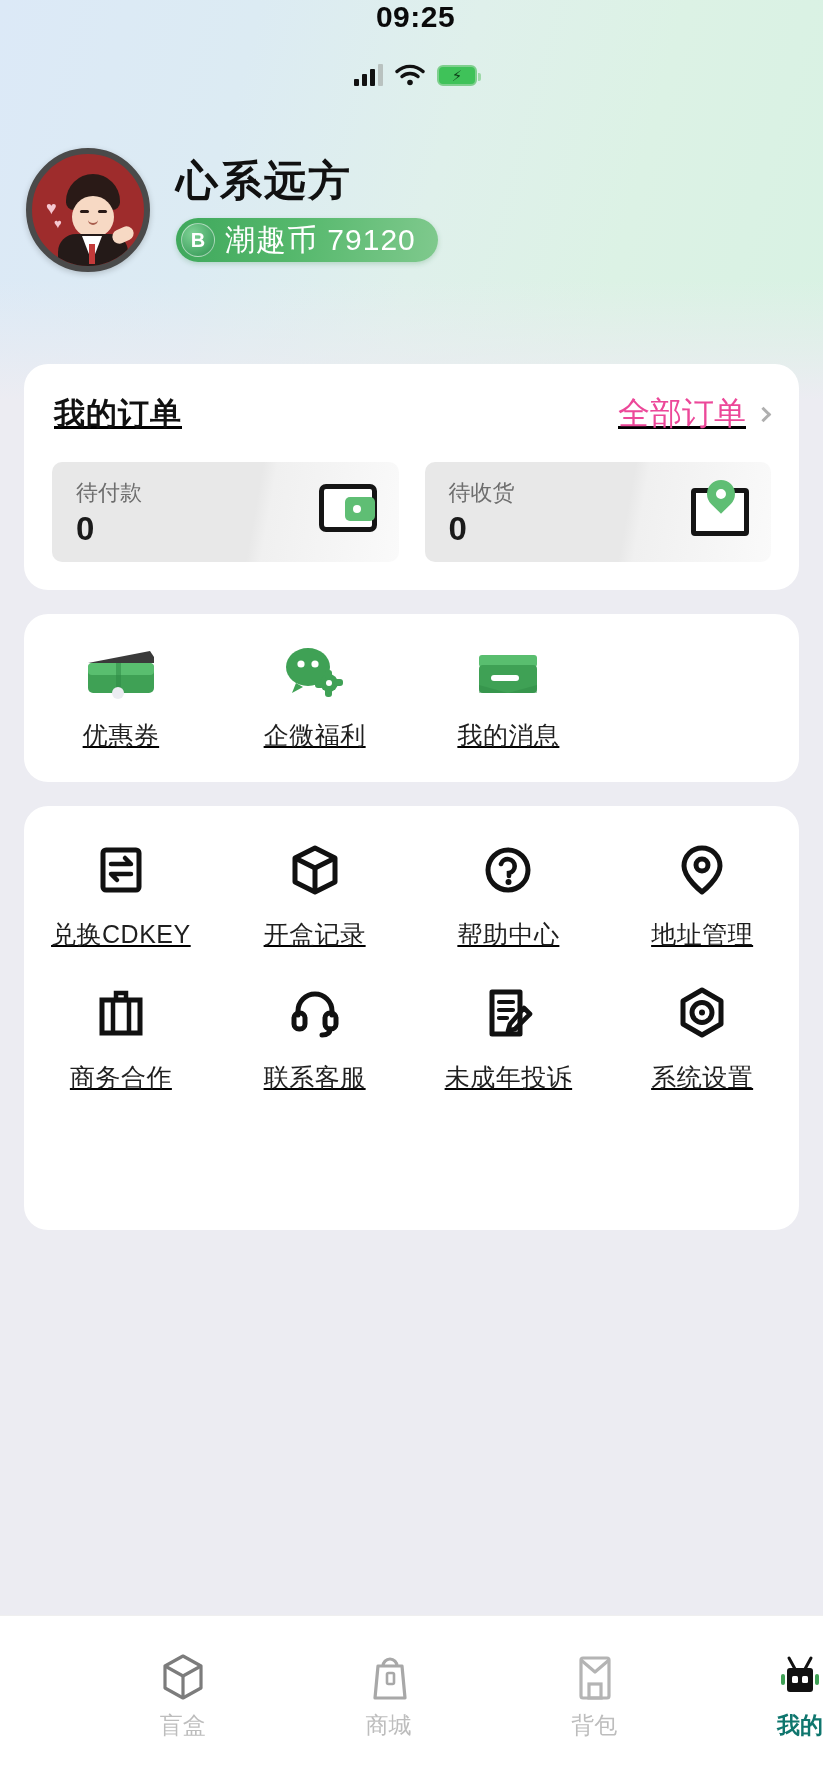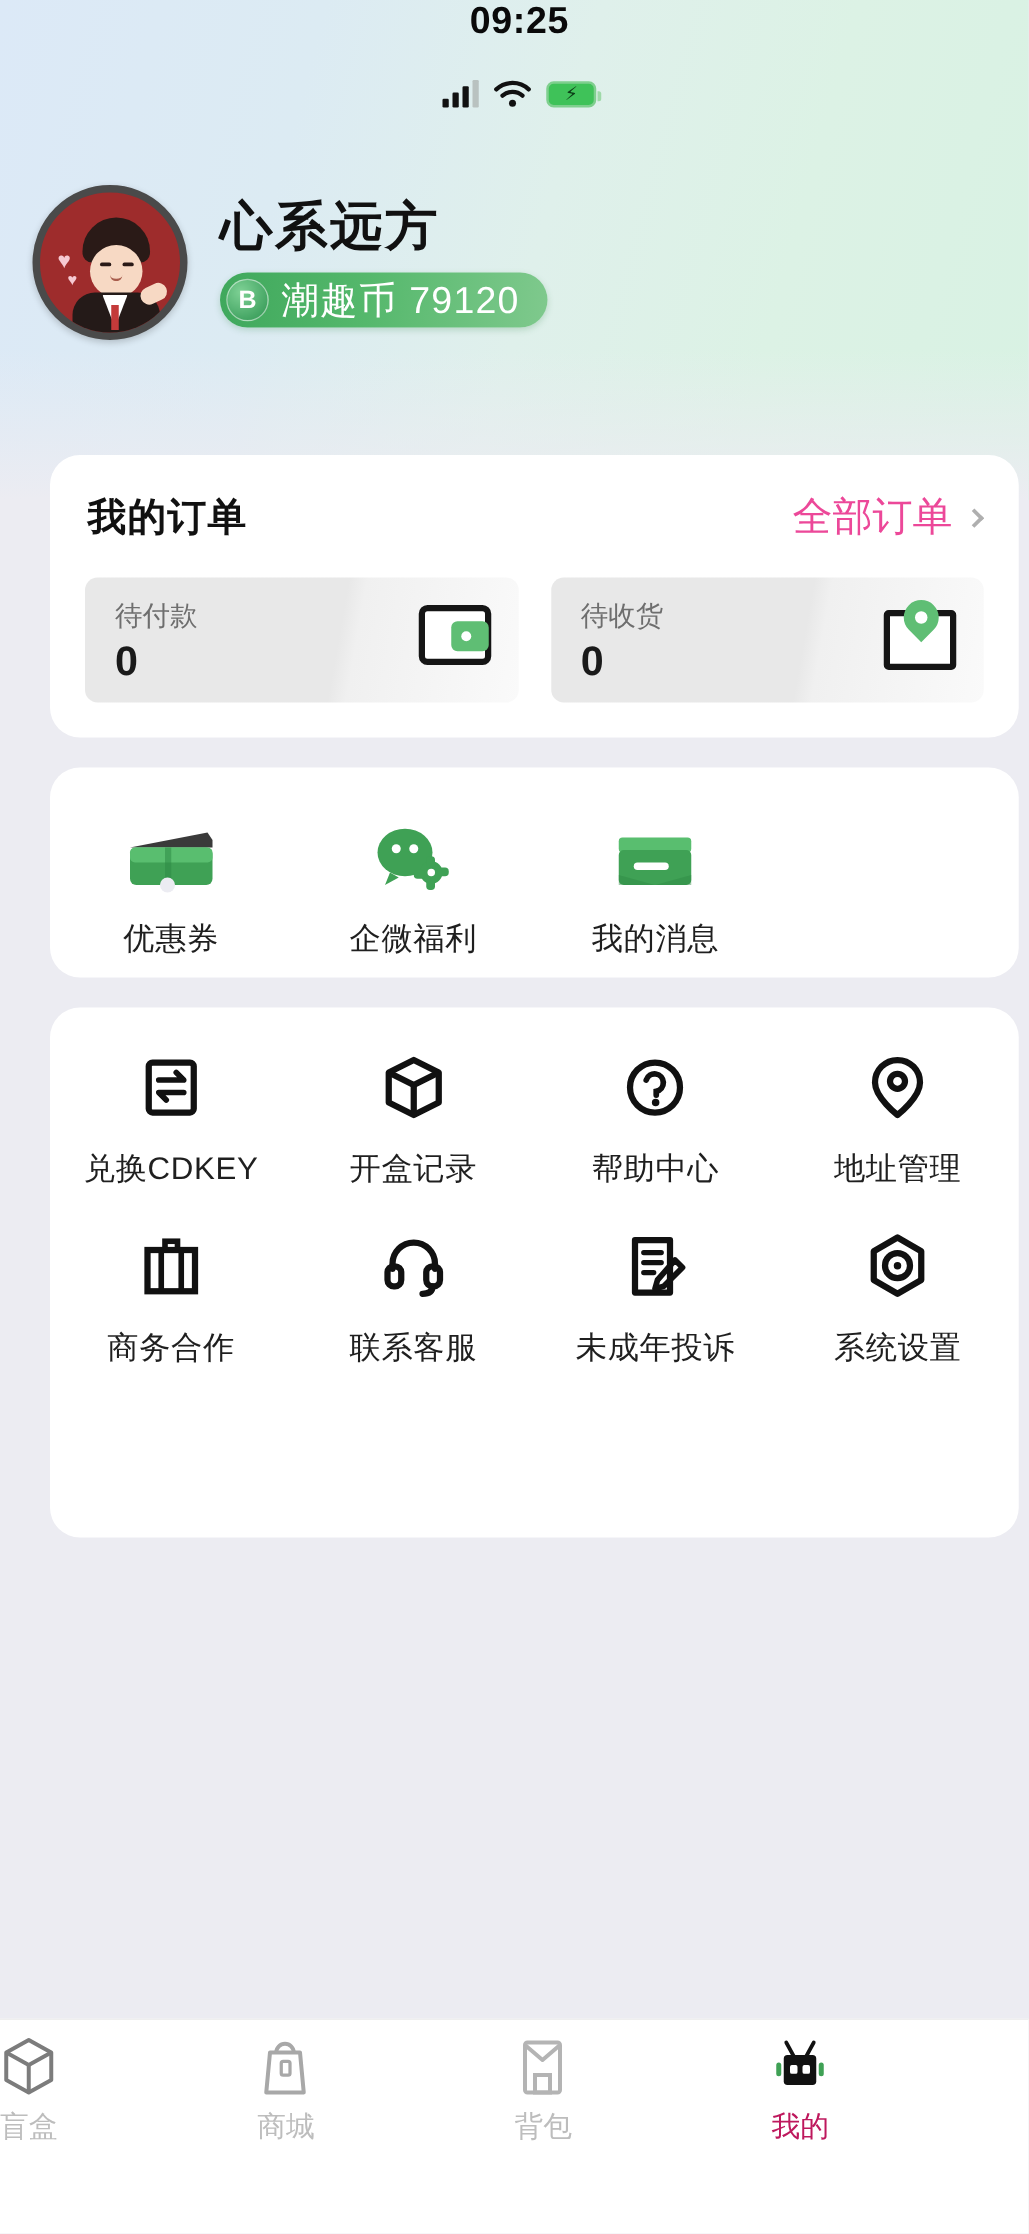--- a/index.html
+++ b/index.html
@@ -110,22 +110,22 @@
     display: flex; align-items: center; justify-content: center;
     font-family: "Liberation Sans", sans-serif;
     border: 1px solid rgba(255,255,255,.5);
   }
   .coin-text {
     margin-left: 10px; color: #fff; font-size: 30px; letter-spacing: 1px;
     font-weight: 500; white-space: nowrap;
   }
   
   .card {
-    position: absolute; left: 40px; width: 775px;
-    background: #fff; border-radius: 24px; z-index: 4;
+    position: absolute; left: 24px; width: 775px;
+    background: #fff; border-radius: 24px; z-index: 4; text-decoration: underline;
   }
   
   #orders-card { top: 364px; height: 226px; }
   .orders-head {
     display: flex; align-items: center; justify-content: space-between;
     padding: 28px 30px 0 30px;
   }
   .orders-title { font-size: 31px; font-weight: bold; color: #111; letter-spacing: 1px; }
   .orders-all { display: flex; align-items: center; font-size: 32px; color: #ec4899; }
   .chev {
@@ -169,39 +169,39 @@
     content: ""; position: absolute; left: 9px; top: 9px; width: 10px; height: 10px;
     border-radius: 50%; background: #fff;
   }
   
   #promo-card { top: 614px; height: 168px; }
   #tools-card { top: 806px; height: 424px; }
   .grid { display: grid; grid-template-columns: repeat(4, 1fr); }
   .cell {
     display: flex; flex-direction: column; align-items: center; justify-content: flex-start;
   }
-  #promo-card .grid { padding-top: 40px; }
+  #promo-card .grid { padding-top: 25px; }
   #tools-card .grid { padding-top: 34px; row-gap: 32px; }
   .cell-label { font-size: 25px; color: #1F1F1F; letter-spacing: .5px; }
   .cell-ico { height: 66px; display: flex; align-items: center; justify-content: center; margin-bottom: 14px; }
   .cell-ico.small { height: 60px; margin-bottom: 18px; }
   
   .tabbar {
     position: absolute; left: 0; bottom: 0; width: 823px; height: 172px;
     background: #FFFFFF; z-index: 8;
     border-top: 1px solid #EFEFEF;
     display: flex;
   }
   .tab {
     flex: 1; display: flex; flex-direction: column;
-    align-items: flex-start; justify-content: flex-start; padding-top: 12px;
+    align-items: flex-end; justify-content: flex-start; padding-top: 36px;
   }
   .tab-ico { height: 50px; display: flex; align-items: center; justify-content: center; margin-bottom: 8px; }
   .tab-label { font-size: 23px; color: #BDBDBD; }
-  .tab.active .tab-label { color: #be185d; font-weight: normal; }
+  .tab.active .tab-label { color: #0f766e; font-weight: bold; }
   .home-indicator {
     position: absolute; left: 50%; transform: translateX(-50%); bottom: 24px;
     width: 258px; height: 10px; border-radius: 6px; background: #0C0C0C;
   }
 </style>
 </head>
 <body>
 
 <div id="phone">
 

